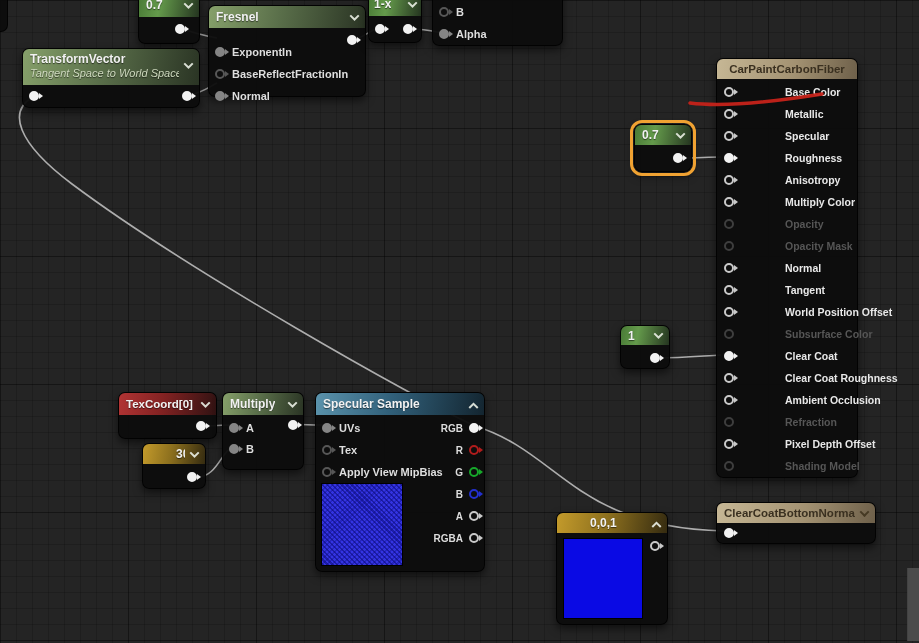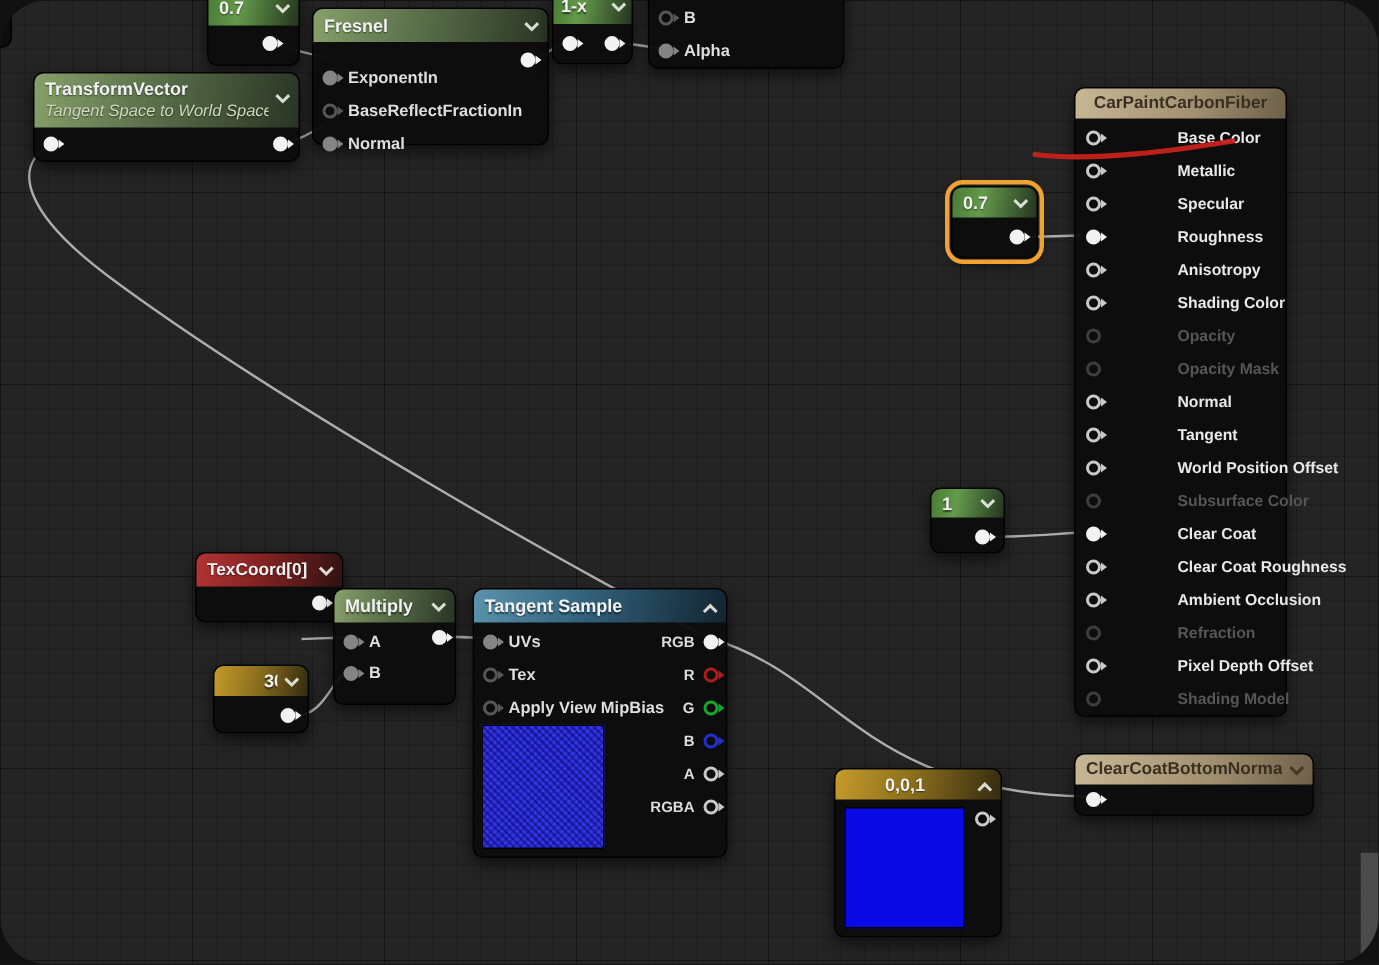--- a/index.html
+++ b/index.html
@@ -7,21 +7,20 @@
   #canvas {
     position:relative; width:919px; height:643px; overflow:hidden;
     font-family:"Liberation Sans", sans-serif;
     background-color:#242424;
     background-image:
       linear-gradient(rgba(0,0,0,.30) 1px, transparent 1px),
       linear-gradient(90deg, rgba(0,0,0,.30) 1px, transparent 1px),
       linear-gradient(rgba(0,0,0,.18) 1px, transparent 1px),
       linear-gradient(90deg, rgba(0,0,0,.18) 1px, transparent 1px);
     background-size:128px 128px,128px 128px,16px 16px,16px 16px;
-    border-radius:32px;
   }
   svg.wires { position:absolute; left:0; top:0; z-index:1; pointer-events:none; }
   svg.anno  { position:absolute; left:0; top:0; z-index:9; pointer-events:none; }
 
   .node { position:absolute; z-index:3; background:rgba(13,13,13,.96);
           border:1px solid rgba(0,0,0,.8); border-radius:7px;
           box-shadow:0 4px 9px rgba(0,0,0,.55); color:#dcdcdc; }
   .hdr { display:flex; align-items:center; justify-content:space-between;
          gap:6px; padding:0 7px; border-radius:6px 6px 0 0;
          font-size:12px; font-weight:bold; color:#f2f2f2;
@@ -192,21 +191,21 @@
       <div class="mrow">
           <span class="pin fw"></span>
           <span class="lbl">Roughness</span>
         </div>
       <div class="mrow">
           <span class="pin"></span>
           <span class="lbl">Anisotropy</span>
         </div>
       <div class="mrow">
           <span class="pin"></span>
-          <span class="lbl">Shading Color</span>
+          <span class="lbl">Multiply Color</span>
         </div>
       <div class="mrow">
           <span class="pin dis"></span>
           <span class="lbl dim">Opacity</span>
         </div>
       <div class="mrow">
           <span class="pin dis"></span>
           <span class="lbl dim">Opacity Mask</span>
         </div>
       <div class="mrow">
@@ -261,21 +260,21 @@
   </div>
 
   <div class="node" style="left:620px; top:325px; width:50px; height:44px;">
     <div class="hdr g-const" style="height:19px;">
       <span class="t">1</span>
       <span class="chev"></span>
     </div>
     <span class="pin fw outpin" style="right:9px; top:27px;"></span>
   </div>
 
-  <div class="node" style="left:118px; top:368px; width:99px; height:47px;margin-left:12px;">
+  <div class="node" style="left:118px; top:392px; width:99px; height:47px;">
     <div class="hdr g-red" style="height:22px; font-size:11.5px;">
       <span class="t">TexCoord[0]</span>
       <span class="chev"></span>
     </div>
     <span class="pin fw outpin" style="right:10px; top:28px;"></span>
   </div>
 
   <div class="node" style="left:222px; top:392px; width:82px; height:78px;">
     <div class="hdr g-green" style="height:22px;">
       <span class="t">Multiply</span>
@@ -295,21 +294,21 @@
   <div class="node" style="left:142px; top:443px; width:64px; height:46px;">
     <div class="hdr g-gold" style="height:20px;">
       <span class="t">30,15</span>
       <span class="chev"></span>
     </div>
     <span class="pin fw outpin" style="right:8px; top:28px;"></span>
   </div>
 
   <div class="node" style="left:315px; top:392px; width:170px; height:180px;">
     <div class="hdr g-teal" style="height:22px;">
-      <span class="t">Tangent Sample</span>
+      <span class="t">Specular Sample</span>
       <span class="chev up"></span>
     </div>
     <div class="row" style="position:absolute; left:0; top:24px;">
       <span class="pin fg"></span>
       <span class="lbl">UVs</span>
     </div>
     <div class="row" style="position:absolute; left:0; top:46px;">
       <span class="pin dim"></span>
       <span class="lbl">Tex</span>
     </div>

